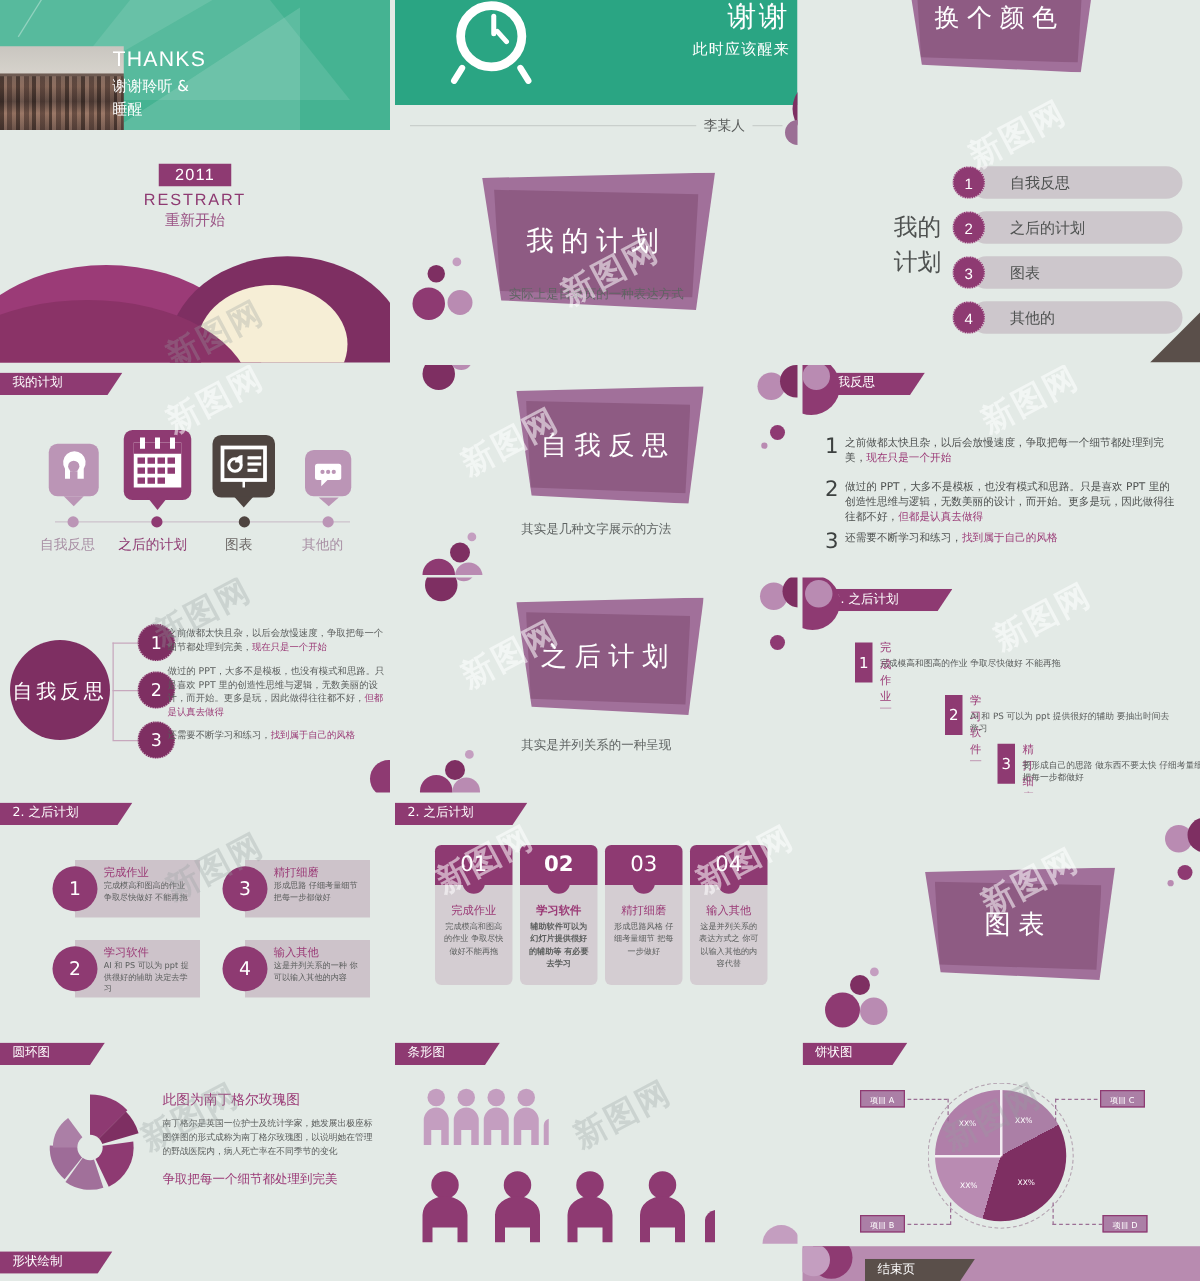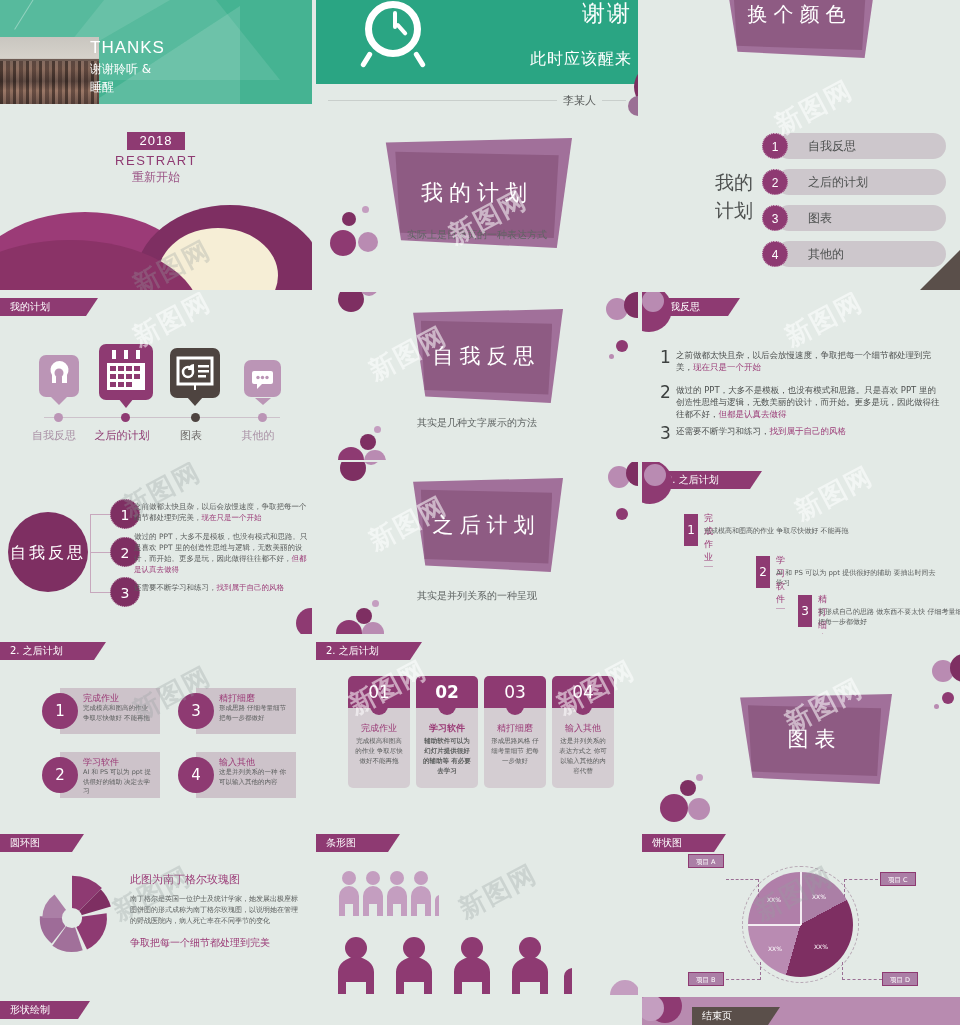--- a/index.html
+++ b/index.html
@@ -59,21 +59,21 @@
   .s2{left:316px;top:0;width:322px;height:290px;}
   .s2 .green{position:absolute;left:0;top:0;width:322px;height:84px;background:#2aa583;}
   .s2 .clock{position:absolute;left:43px;top:-5px;width:76px;height:80px;}
   .s2 .cring{position:absolute;left:6px;top:6px;width:56px;height:56px;border:7px solid #fff;border-radius:50%;box-sizing:border-box;}
   .s2 .chand1{position:absolute;left:34px;top:16px;width:4px;height:18px;background:#fff;border-radius:2px;}
   .s2 .chand2{position:absolute;left:36px;top:30px;width:4px;height:15px;background:#fff;border-radius:2px;transform:rotate(-42deg);transform-origin:top left;}
   .s2 .cleg1{position:absolute;left:5px;top:56px;width:5px;height:17px;background:#fff;border-radius:3px;transform:rotate(32deg);}
   .s2 .cleg2{position:absolute;left:58px;top:56px;width:5px;height:17px;background:#fff;border-radius:3px;transform:rotate(-32deg);}
   .s2 .ttl{position:absolute;right:6px;top:-2px;text-align:right;color:#fff;font-family:"DejaVu Sans",sans-serif;}
   .s2 .ttl .big{font-size:23px;letter-spacing:2px;}
-  .s2 .ttl .sub{font-size:16px;letter-spacing:1px;margin-top:20px;}
+  .s2 .ttl .sub{font-size:12px;letter-spacing:1px;margin-top:2px;}
   .s2 .rule{position:absolute;left:12px;top:100px;width:298px;height:1px;background:#c9cfcc;}
   .s2 .name{position:absolute;right:36px;top:93px;background:#e3eae6;padding:0 6px;color:#5b5e5d;font-size:11px;font-family:"DejaVu Sans",sans-serif;}
   .s2 .trap-wrap{position:absolute;left:66px;top:138px;width:190px;height:110px;}
   .s2 .cap{position:absolute;left:0;top:228px;width:322px;text-align:center;color:#5f6463;font-size:10px;font-family:"DejaVu Sans",sans-serif;}
 
   
   .s3{left:642px;top:0;width:318px;height:290px;}
   .s3 .cap{position:absolute;left:0;top:62px;width:318px;text-align:center;color:#5f6463;font-size:10px;font-family:"DejaVu Sans",sans-serif;}
   .s3 .lbl{position:absolute;left:64px;top:168px;width:56px;text-align:center;color:#4e5150;font-size:19px;line-height:28px;font-family:"DejaVu Sans",sans-serif;}
   .s3 .row{position:absolute;left:120px;height:26px;width:184px;}
@@ -208,21 +208,21 @@
       <div class="gtri3"></div>
       <div class="gtri1"></div>
       <div class="gline"></div>
     </div>
     <div class="photo"></div>
     <div class="thanks">
       <div class="en">THANKS</div>
       <div class="cn">谢谢聆听 &amp; 睡醒</div>
     </div>
     <div class="rest">
-      <div class="y2018">2018</div>
+      <div class="y2018">2011</div>
       <div class="r-en">RESTRART</div>
       <div class="r-cn">重新开始</div>
     </div>
     <div class="hill hillA"></div>
     <div class="hill hillB"></div>
     <div class="hill hillC"></div>
     <div class="hill hillD"></div>
     <div class="wm dk" style="left:130px;top:250px;">新图网</div>
   </div>
 
@@ -623,21 +623,21 @@
     <div class="pring"></div>
     <div class="pie"></div>
     <div class="sl" style="left:158px;top:44px;width:1.5px;height:53px;"></div>
     <div class="sl" style="left:106px;top:96px;width:53px;height:1.5px;"></div>
 
     <div class="pl" style="left:125px;top:68px;">XX%</div>
     <div class="pl" style="left:126px;top:117px;">XX%</div>
     <div class="pl" style="left:170px;top:65px;">XX%</div>
     <div class="pl" style="left:172px;top:115px;">XX%</div>
 
-    <div class="tag" style="left:46px;top:26px;">项目 A</div>
+    <div class="tag" style="left:46px;top:44px;">项目 A</div>
     <div class="tag" style="left:46px;top:144px;">项目 B</div>
     <div class="tag" style="left:238px;top:44px;">项目 C</div>
     <div class="tag" style="left:240px;top:144px;">项目 D</div>
 
     <div class="ldr" style="left:84px;top:51px;width:32px;"></div>
     <div class="ldv" style="left:116px;top:51px;height:18px;"></div>
     <div class="ldr" style="left:84px;top:151px;width:34px;"></div>
     <div class="ldv" style="left:118px;top:134px;height:18px;"></div>
     <div class="ldr" style="left:202px;top:51px;width:34px;"></div>
     <div class="ldv" style="left:202px;top:51px;height:18px;"></div>

